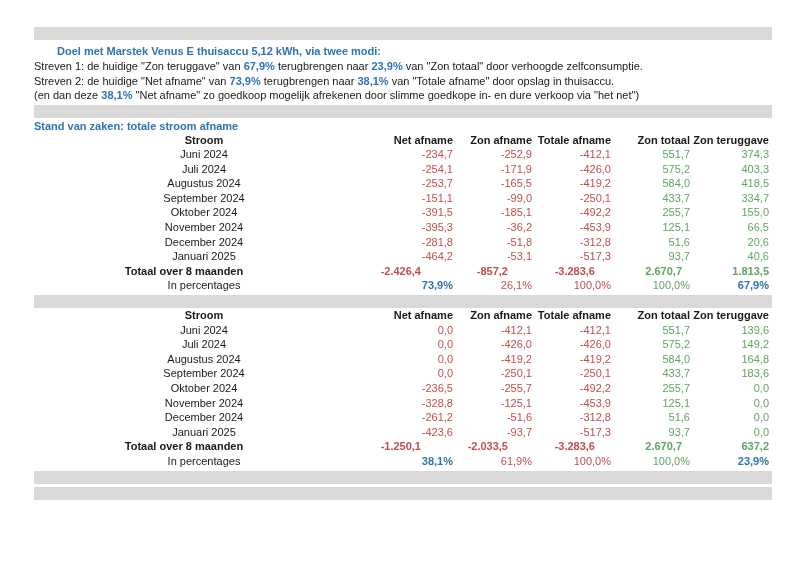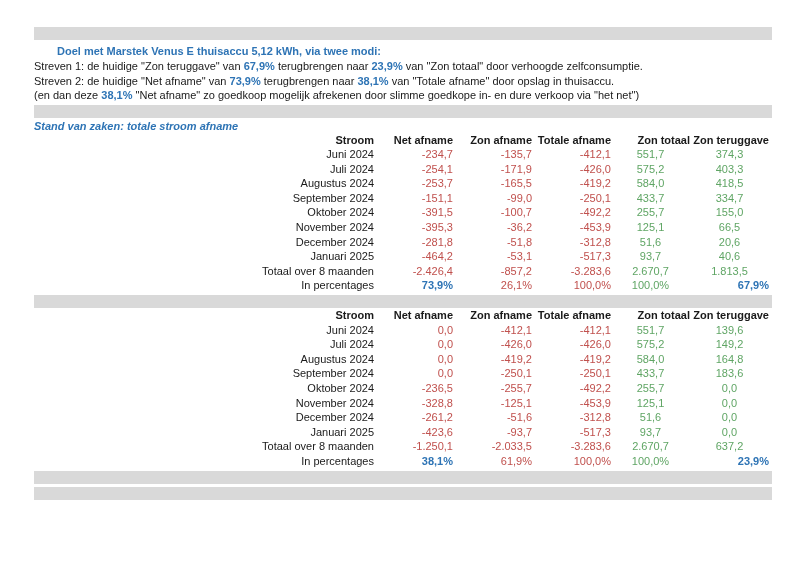--- a/index.html
+++ b/index.html
@@ -40,44 +40,43 @@
   }
   .accent {
     color: #2e74b5;
     font-weight: bold;
   }
   .section-title {
     margin-top: 1px;
     line-height: 14px;
     font-weight: bold;
     color: #2e74b5;
-    font-style: italic;
   }
   .tbl { width: 738px; }
   .hrow, .row {
     display: flex;
     align-items: baseline;
     line-height: 14.6px;
     height: 14.6px;
     padding-right: 3px;
   }
   .hrow { font-weight: bold; }
   .col-label {
     flex: 1;
-    text-align: right;
+    text-align: center;
     white-space: nowrap;
   }
   .num {
     width: 79px;
     text-align: right;
     white-space: nowrap;
   }
-  .bold { font-weight: normal; }
+  .bold { font-weight: bold; gap: 8px; }
   .c-red   { color: #c0504d; }
-  .c-green { color: #5fa564; text-align: center; }
+  .c-green { color: #5fa564; }
   .c-blue  { color: #2e74b5; font-weight: bold; }
   .footer-note {
     line-height: 14px;
     font-style: italic;
     white-space: nowrap;
   }
   .footer-block { margin-top: 3px; }
 </style>
 </head>
 <body>
@@ -103,21 +102,21 @@
         <div class="num">Net afname</div>
         <div class="num">Zon afname</div>
         <div class="num">Totale afname</div>
         <div class="num">Zon totaal</div>
         <div class="num">Zon teruggave</div>
       </div>
     <div>
         <div class="row">
           <div class="col-label">Juni 2024</div>
           <div class="num c-red">-234,7</div>
-          <div class="num c-red">-135,7</div>
+          <div class="num c-red">-252,9</div>
           <div class="num c-red">-412,1</div>
           <div class="num c-green">551,7</div>
           <div class="num c-green">374,3</div>
         </div>
         <div class="row">
           <div class="col-label">Juli 2024</div>
           <div class="num c-red">-254,1</div>
           <div class="num c-red">-171,9</div>
           <div class="num c-red">-426,0</div>
           <div class="num c-green">575,2</div>
@@ -135,21 +134,21 @@
           <div class="col-label">September 2024</div>
           <div class="num c-red">-151,1</div>
           <div class="num c-red">-99,0</div>
           <div class="num c-red">-250,1</div>
           <div class="num c-green">433,7</div>
           <div class="num c-green">334,7</div>
         </div>
         <div class="row">
           <div class="col-label">Oktober 2024</div>
           <div class="num c-red">-391,5</div>
-          <div class="num c-red">-100,7</div>
+          <div class="num c-red">-185,1</div>
           <div class="num c-red">-492,2</div>
           <div class="num c-green">255,7</div>
           <div class="num c-green">155,0</div>
         </div>
         <div class="row">
           <div class="col-label">November 2024</div>
           <div class="num c-red">-395,3</div>
           <div class="num c-red">-36,2</div>
           <div class="num c-red">-453,9</div>
           <div class="num c-green">125,1</div>

